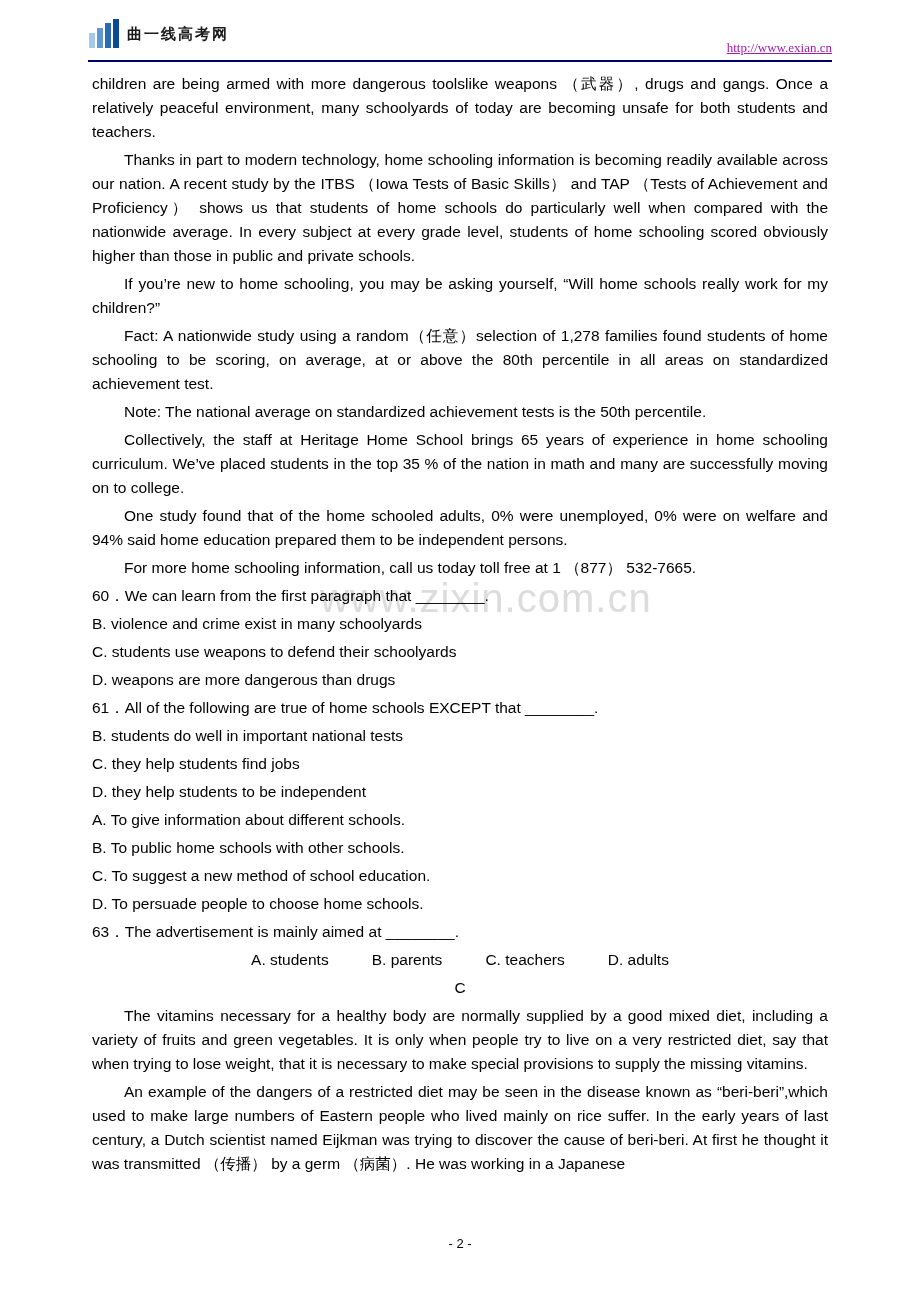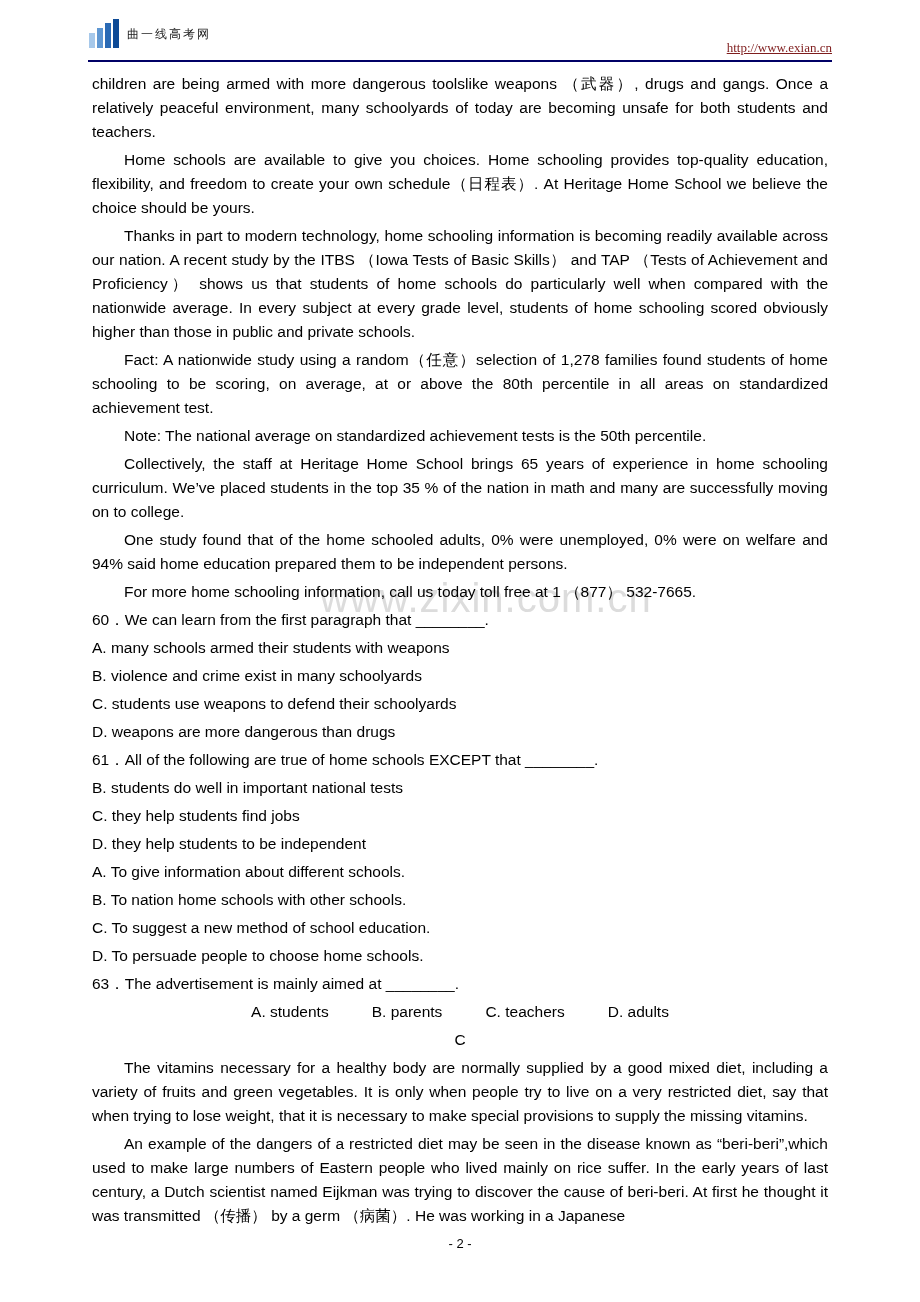--- a/index.html
+++ b/index.html
@@ -7,23 +7,23 @@
     width:920px;height:1302px;background:#ffffff;
     font-family:"Liberation Sans","DejaVu Sans",sans-serif;
     color:#000;
   }
   .page{position:relative;width:920px;height:1302px;overflow:hidden;background:#fff;}
 
   
   .header{position:absolute;left:88px;right:88px;top:16px;height:42px;}
   .logo-group{position:absolute;left:0;top:2px;display:flex;align-items:center;gap:7px;}
   .logo-icon{display:inline-block;width:32px;height:32px;}
-  .site-name{font-size:12px;font-weight:normal;color:#1a1a1a;letter-spacing:2px;}
+  .site-name{font-size:15px;font-weight:bold;color:#1a1a1a;letter-spacing:2px;}
   .site-url{position:absolute;right:0;bottom:2px;font-family:"Liberation Serif","DejaVu Serif",serif;
-    font-size:13px;color:#7f1d1d;text-decoration:underline;cursor:pointer;}
+    font-size:13px;color:#a21caf;text-decoration:underline;cursor:pointer;}
   .header-rule{position:absolute;left:88px;right:88px;top:60px;height:2px;background:#000066;}
 
   
   .watermark{position:absolute;left:320px;top:576px;z-index:0;
     font-size:40px;color:#dcdcdc;letter-spacing:1px;white-space:nowrap;}
 
   
   .content{position:absolute;left:88px;right:88px;top:68px;z-index:1;
     font-size:15.5px;line-height:24px;}
   .content p{margin:4px;padding:0;}
@@ -56,41 +56,40 @@
       <span class="site-name">曲一线高考网</span>
     </div>
     <a class="site-url">http://www.exian.cn</a>
   </div>
   <div class="header-rule"></div>
 
   <div class="watermark">www.zixin.com.cn</div>
 
   <div class="content">
     <p class="p">children are being armed with more dangerous toolslike weapons （武器）, drugs and gangs. Once a relatively peaceful environment, many schoolyards of today are becoming unsafe for both students and teachers.</p>
-    <p class="p indent">Home schools are available to give you choices. Home schooling provides top-quality education, flexibility, and freedom to create your own schedule（日程表）. At Heritage Home School we believe the choice should be yours.</p>
     <p class="p indent">Thanks in part to modern technology, home schooling information is becoming readily available across our nation. A recent study by the ITBS （Iowa Tests of Basic Skills） and TAP （Tests of Achievement and Proficiency） shows us that students of home schools do particularly well when compared with the nationwide average. In every subject at every grade level, students of home schooling scored obviously higher than those in public and private schools.</p>
+    <p class="p indent">If you’re new to home schooling, you may be asking yourself, “Will home schools really work for my children?”</p>
     <p class="p indent">Fact: A nationwide study using a random（任意）selection of 1,278 families found students of home schooling to be scoring, on average, at or above the 80th percentile in all areas on standardized achievement test.</p>
     <p class="p indent">Note: The national average on standardized achievement tests is the 50th percentile.</p>
     <p class="p indent">Collectively, the staff at Heritage Home School brings 65 years of experience in home schooling curriculum. We’ve placed students in the top 35 % of the nation in math and many are successfully moving on to college.</p>
     <p class="p indent">One study found that of the home schooled adults, 0% were unemployed, 0% were on welfare and 94% said home education prepared them to be independent persons.</p>
     <p class="p indent">For more home schooling information, call us today toll free at 1 （877） 532-7665.</p>
 
     <p class="q">60．We can learn from the first paragraph that ________.</p>
-    <p class="opt">A. many schools armed their students with weapons</p>
     <p class="opt">B. violence and crime exist in many schoolyards</p>
     <p class="opt">C. students use weapons to defend their schoolyards</p>
     <p class="opt">D. weapons are more dangerous than drugs</p>
 
     <p class="q">61．All of the following are true of home schools EXCEPT that ________.</p>
     <p class="opt">B. students do well in important national tests</p>
     <p class="opt">C. they help students find jobs</p>
     <p class="opt">D. they help students to be independent</p>
 
     <p class="opt">A. To give information about different schools.</p>
-    <p class="opt">B. To nation home schools with other schools.</p>
+    <p class="opt">B. To public home schools with other schools.</p>
     <p class="opt">C. To suggest a new method of school education.</p>
     <p class="opt">D. To persuade people to choose home schools.</p>
 
     <p class="q">63．The advertisement is mainly aimed at ________.</p>
     <p class="opts-inline">A. students          B. parents          C. teachers          D. adults</p>
 
     <p class="sec">C</p>
 
     <p class="p indent">The vitamins necessary for a healthy body are normally supplied by a good mixed diet, including a variety of fruits and green vegetables. It is only when people try to live on a very restricted diet, say that when trying to lose weight, that it is necessary to make special provisions to supply the missing vitamins.</p>
     <p class="p indent">An example of the dangers of a restricted diet may be seen in the disease known as “beri-beri”,which used to make large numbers of Eastern people who lived mainly on rice suffer. In the early years of last century, a Dutch scientist named Eijkman was trying to discover the cause of beri-beri. At first he thought it was transmitted （传播） by a germ （病菌）. He was working in a Japanese</p>

